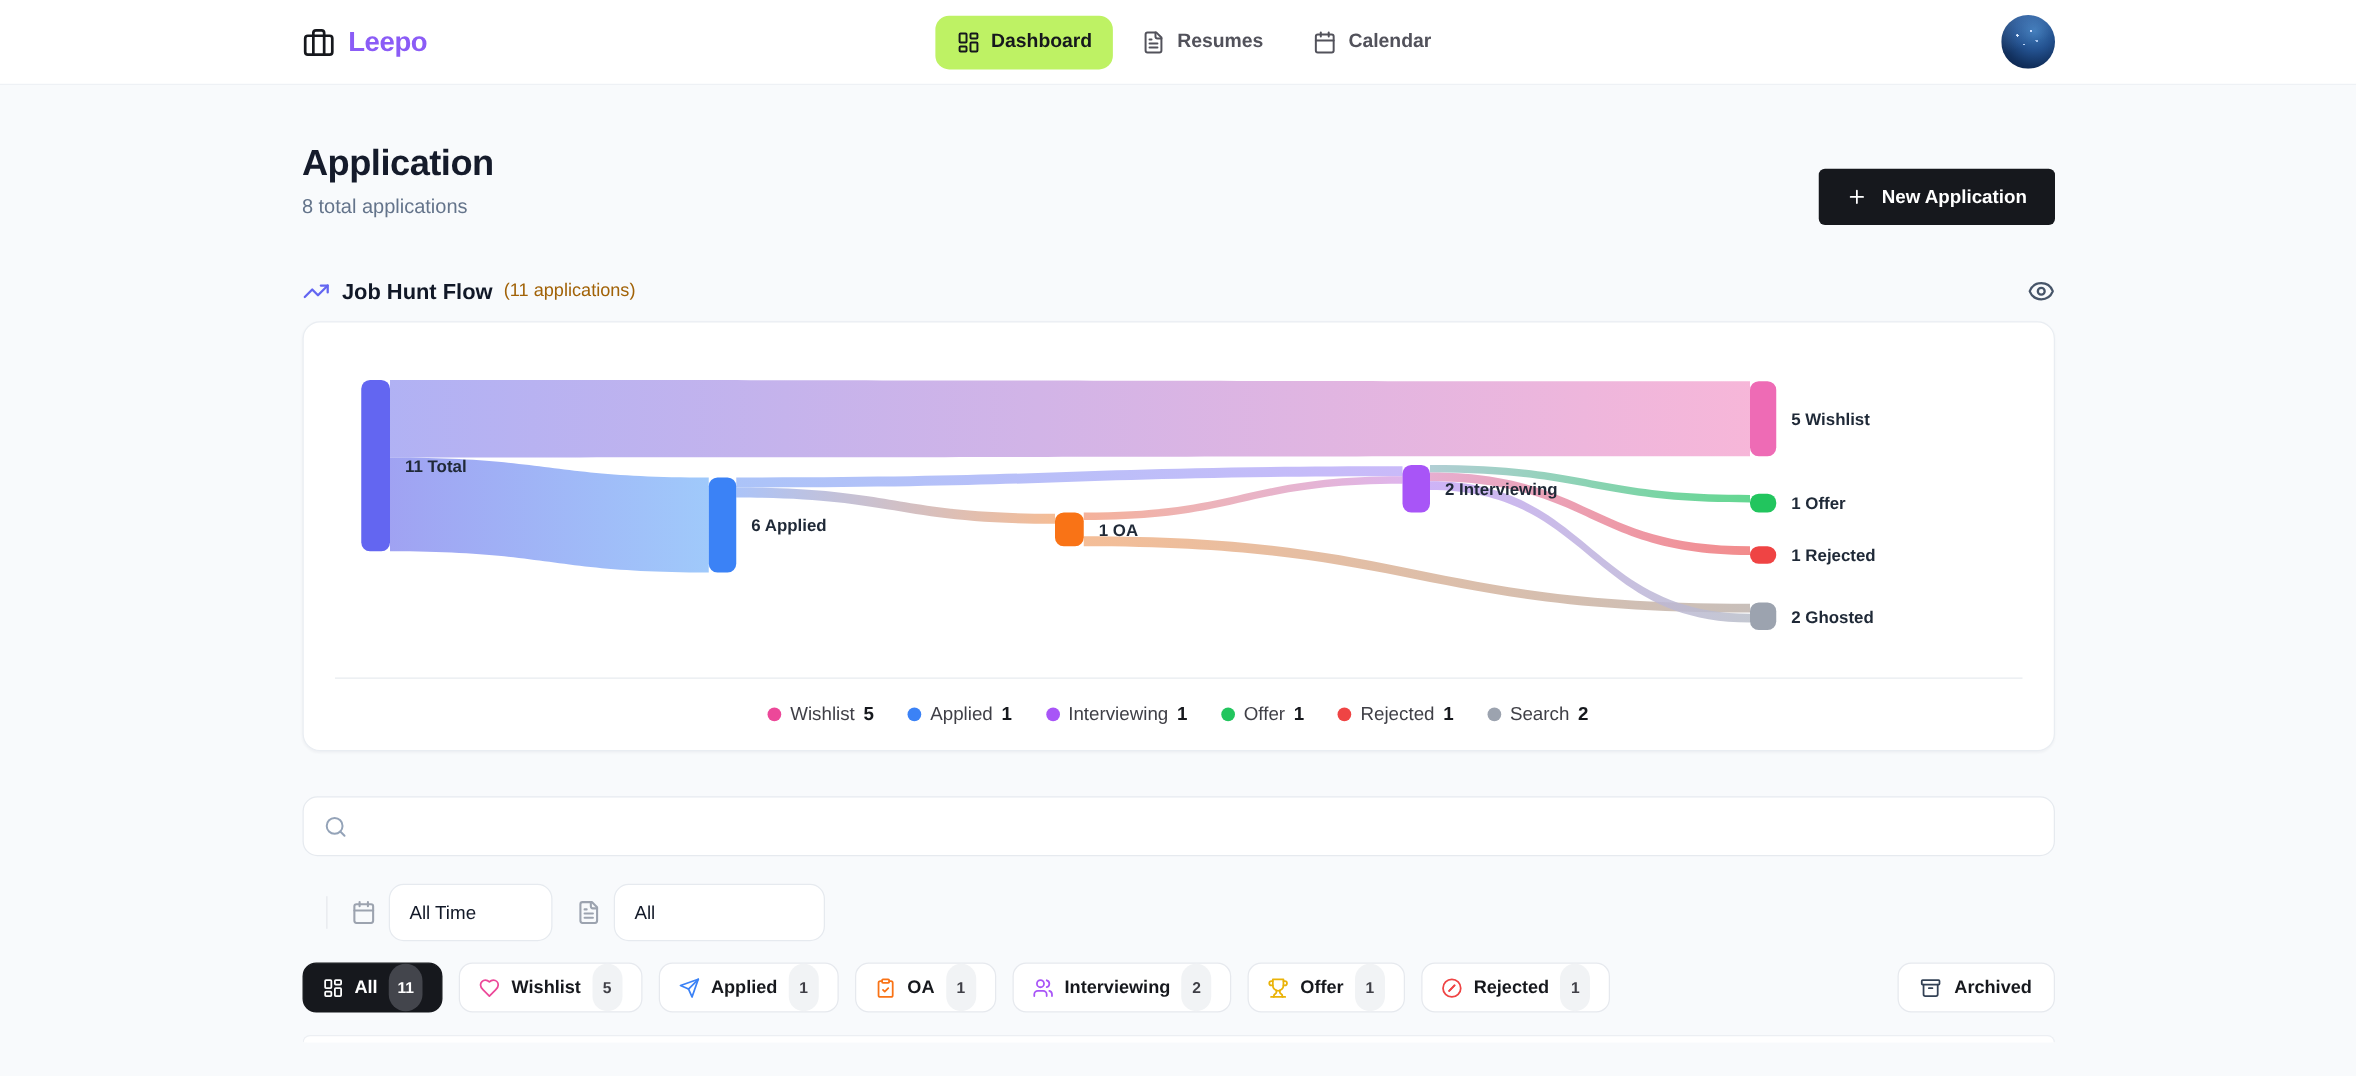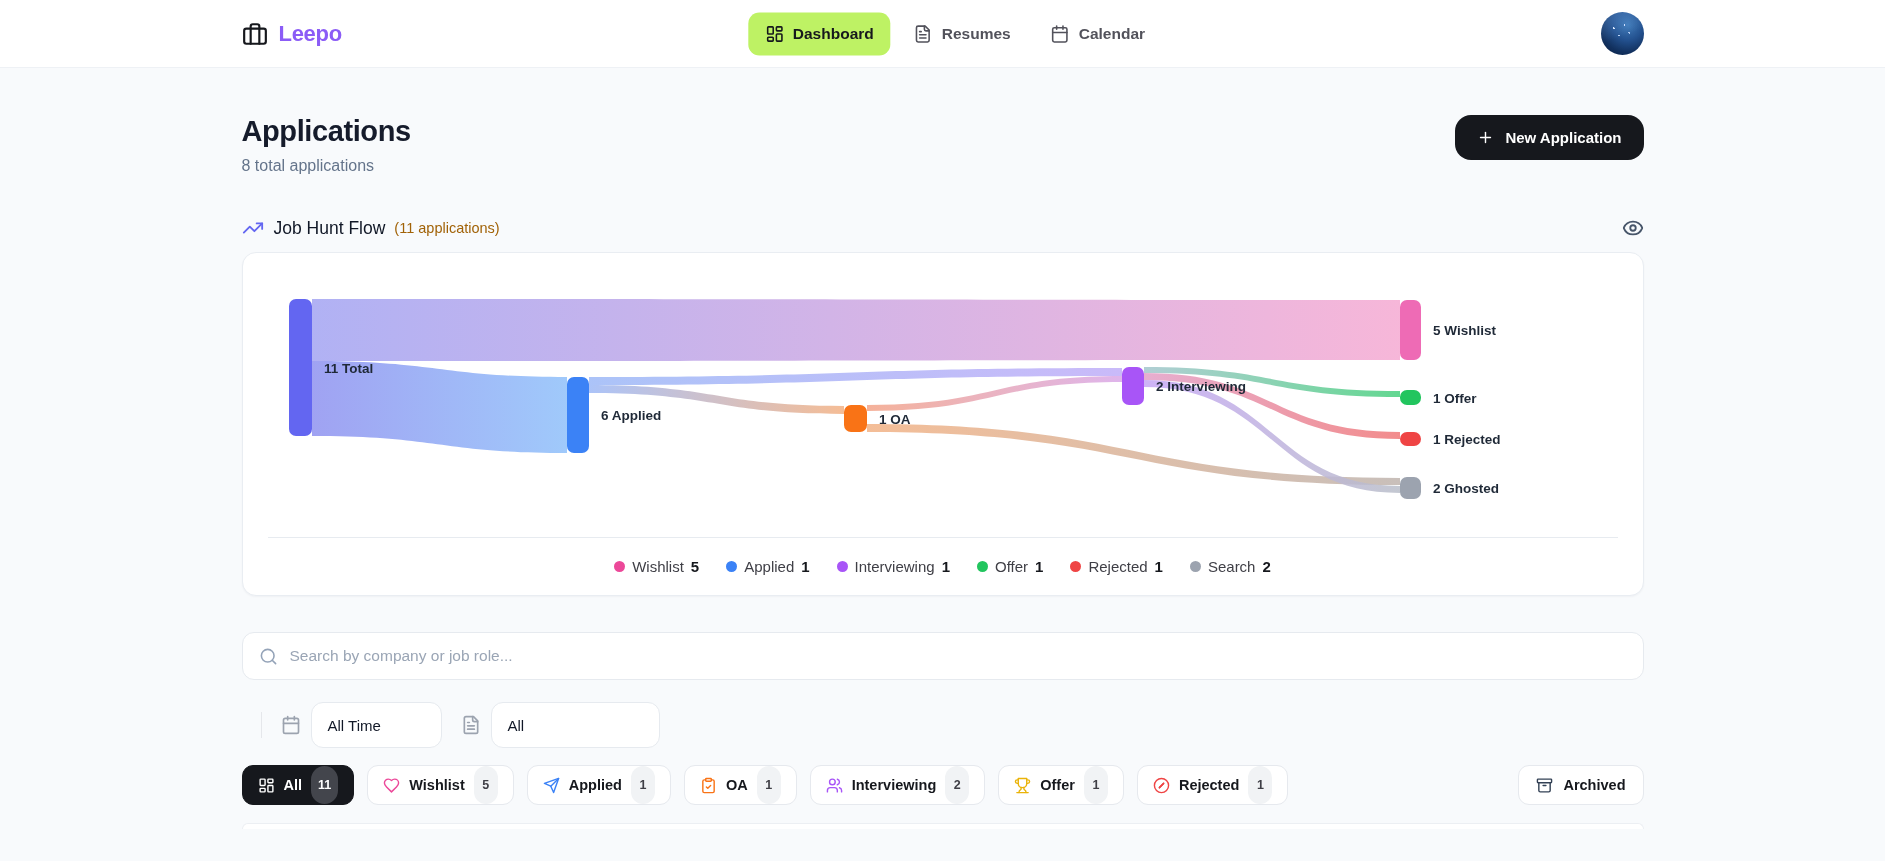--- a/index.html
+++ b/index.html
@@ -26,27 +26,27 @@
       radial-gradient(circle at 62% 30%, #3f7ab8 0%, #23518f 38%, #12315f 68%, #081b3d 100%);
   }
 
   
   .shell { width:1402px; margin:0 auto; }
 
   
   .page-head { margin-top:47px; display:flex; align-items:flex-start; justify-content:space-between; }
   .page-title { font-size:29px; font-weight:800; color:#151b2b; letter-spacing:-0.4px; }
   .page-sub { margin-top:9px; font-size:16px; color:#64748b; }
-  .new-app-btn { display:flex; align-items:center; gap:11px; height:45px; padding:12px 22px; background:#16181d; color:#fff; border:none; border-radius:16px; font-family:inherit; font-size:15px; font-weight:600; cursor:pointer; }
+  .new-app-btn { display:flex; align-items:center; gap:11px; height:45px; padding:12px 22px; background:#16181d; color:#fff; border:none; border-radius:5px; font-family:inherit; font-size:15px; font-weight:600; cursor:pointer;margin-top:20px; }
   .new-app-btn .picon { width:17px; height:17px; display:inline-flex; }
 
   
   .flow-head { margin-top:42px; display:flex; align-items:center; }
   .flow-head .trend { width:22px; height:22px; color:#6366f1; display:inline-flex; margin-right:10px; }
-  .flow-title { font-size:17.5px; font-weight:400; color:#111827; }
+  .flow-title { font-size:17.5px; font-weight:700; color:#111827; }
   .flow-sub { font-size:14.5px; color:#a16207; margin-left:9px; }
   .eye-btn { margin-left:auto; width:22px; height:22px; color:#475569; background:none; border:none; cursor:pointer; display:inline-flex; padding:0; }
 
   
   .card { margin-top:13px; height:344px; background:#fff; border:1px solid #e9edf2; border-radius:14px; box-shadow:0 1px 2px rgba(15,23,42,.04); display:flex; flex-direction:column; overflow:hidden; }
   .sankey-wrap { height:284px; }
   .legend { height:60px; border-top:1px solid #e7ebf0; margin:0 25px; display:flex; align-items:center; justify-content:center; gap:27px; }
   .legend-item { display:flex; align-items:center; gap:7px; font-size:15px; color:#3f3f46; }
   .legend-dot { width:11px; height:11px; border-radius:50%; }
   .legend-count { font-weight:700; color:#16181d; }
@@ -134,21 +134,21 @@
       </button>
     </div>
     <div class="avatar"></div>
   </div>
 </nav>
 
 <main class="shell">
 
   <div class="page-head">
     <div>
-      <h1 class="page-title">Applications</h1>
+      <h1 class="page-title">Application</h1>
       <div class="page-sub">8 total applications</div>
     </div>
     <button class="new-app-btn">
       <span class="picon">
           <svg class="lic" viewBox="0 0 24 24" fill="none" stroke="currentColor" stroke-width="2" stroke-linecap="round" stroke-linejoin="round">
             <path d="M5 12h14"></path>
             <path d="M12 5v14"></path>
           </svg>
         </span>
       <span>New Application</span>
@@ -276,21 +276,20 @@
       </div>
   </section>
 
   <div class="search-box">
     <span class="sicon">
         <svg class="lic" viewBox="0 0 24 24" fill="none" stroke="currentColor" stroke-width="2" stroke-linecap="round" stroke-linejoin="round">
           <circle cx="11" cy="11" r="8"></circle>
           <path d="m21 21-4.3-4.3"></path>
         </svg>
       </span>
-    <input type="text" value="" placeholder="Search by company or job role..." style="">
   </div>
 
   <div class="filter-row">
     <div class="vdiv"></div>
     <span class="f-ic">
         <svg class="lic" viewBox="0 0 24 24" fill="none" stroke="currentColor" stroke-width="2" stroke-linecap="round" stroke-linejoin="round">
           <path d="M8 2v4"></path>
           <path d="M16 2v4"></path>
           <rect width="18" height="18" x="3" y="4" rx="2"></rect>
           <path d="M3 10h18"></path>

